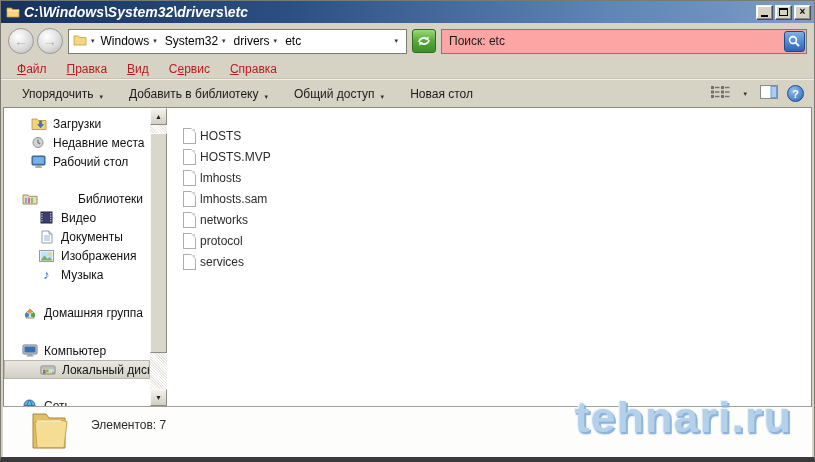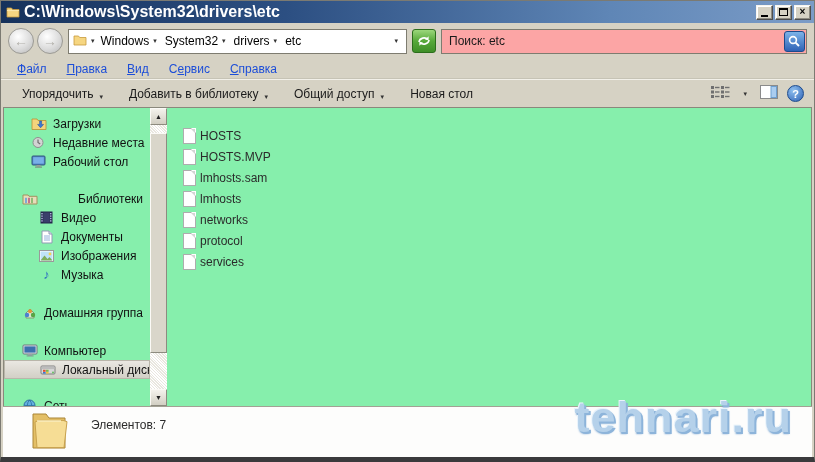--- a/index.html
+++ b/index.html
@@ -8,21 +8,21 @@
     width: 815px; height: 462px; position: relative; overflow: hidden;
     background: #d6d2c4;
     border: 1px solid #7b7a72; border-bottom: 5px solid #3a3a3c;
   }
   
   .titlebar {
     height: 22px; display: flex; align-items: center; padding: 0 3px;
     background: linear-gradient(to right, #16325c 0%, #2c4f82 35%, #5f86b6 75%, #7b9cc7 100%);
   }
   .titlebar .t-folder { margin: 0 4px 0 2px; display: flex; }
-  .title-text { color: #fff; font-weight: bold; font-size: 16px; flex: 1; white-space: nowrap; overflow: hidden; }
+  .title-text { color: #fff; font-weight: bold; font-size: 14px; flex: 1; white-space: nowrap; overflow: hidden; font-style: italic; }
   .tbtns { display: flex; gap: 2px; }
   .tbtn {
     width: 17px; height: 15px; background: #d6d2c4; cursor: default;
     border: 1px solid; border-color: #f7f5ef #4e4e4e #4e4e4e #f7f5ef;
     box-shadow: inset -1px -1px 0 #8e8c82, inset 1px 1px 0 #ffffff;
     display: flex; align-items: center; justify-content: center;
     font-size: 10px; font-weight: bold; color: #000; line-height: 1;
   }
   .glyph-min { width: 7px; height: 2px; background: #000; margin-top: 8px; }
   .glyph-max { width: 9px; height: 8px; border: 1px solid #000; border-top: 2px solid #000; }
@@ -53,42 +53,42 @@
     display: flex; align-items: center; padding-left: 7px; font-size: 12px; color: #1a1a1a;
   }
   .searchbtn {
     margin-left: auto; width: 21px; height: 21px; margin-right: 1px; border-radius: 3px;
     background: linear-gradient(#7db3e8, #2f62b5); border: 1px solid #1c4a8c;
     display: flex; align-items: center; justify-content: center;
   }
   
   .menubar {
     height: 20px; display: flex; align-items: center; padding-left: 6px;
-    font-size: 12px; color: #1d4ed8; border-bottom: 1px solid #c6c3b5;
+    font-size: 12px; color: #b91c1c; border-bottom: 1px solid #c6c3b5;
   }
   .menu-item { padding: 0 10px; }
   .ul { text-decoration: underline; }
   
   .toolbar {
     height: 28px; display: flex; align-items: center; padding: 0 10px;
     font-size: 12px; color: #1a1a1a; border-top: 1px solid #f2f0e9;
   }
   .tool-item { display: flex; align-items: flex-end; padding: 0 11px; white-space: nowrap; }
   .tool-item .arr { padding-left: 6px; font-size: 7px; }
   .tool-right { margin-left: auto; display: flex; align-items: center; gap: 9px; }
   .helpbtn {
     width: 17px; height: 17px; border-radius: 50%;
     background: radial-gradient(circle at 35% 30%, #8fc0ef, #2f62b5);
     border: 1px solid #1c4a8c; color: #fff; font-weight: bold; font-size: 11px;
     display: flex; align-items: center; justify-content: center;
   }
   
   .main-wrap { height: 299px; padding: 0 2px; }
   .main {
-    height: 100%; background: #86efac; border: 1px solid #8a887c; border-bottom: none;
+    height: 100%; background: #ffffff; border: 1px solid #8a887c; border-bottom: none;
     display: flex; overflow: hidden; position: relative;
   }
   .sidebar { width: 146px; flex: none; padding-top: 6px; font-size: 12px; color: #111; overflow: hidden; }
   .side-item { height: 19px; display: flex; align-items: center; gap: 6px; white-space: nowrap; overflow: hidden; }
   .side-item .ic { display: flex; width: 17px; flex: none; justify-content: center; }
   .ind1 { padding-left: 26px; }
   .hdr  { padding-left: 17px; }
   .ind2 { padding-left: 34px; }
   .gap18 { margin-top: 18px; gap: 40px; }
   .gap19 { margin-top: 19px; }
@@ -428,25 +428,25 @@
         <div class="file-item">
           <span class="page"></span>
           <span>HOSTS</span>
         </div>
         <div class="file-item">
           <span class="page"></span>
           <span>HOSTS.MVP</span>
         </div>
         <div class="file-item">
           <span class="page"></span>
+          <span>lmhosts</span>
+        </div>
+        <div class="file-item">
+          <span class="page"></span>
           <span>lmhosts.sam</span>
-        </div>
-        <div class="file-item">
-          <span class="page"></span>
-          <span>lmhosts</span>
         </div>
         <div class="file-item">
           <span class="page"></span>
           <span>networks</span>
         </div>
         <div class="file-item">
           <span class="page"></span>
           <span>protocol</span>
         </div>
         <div class="file-item">

